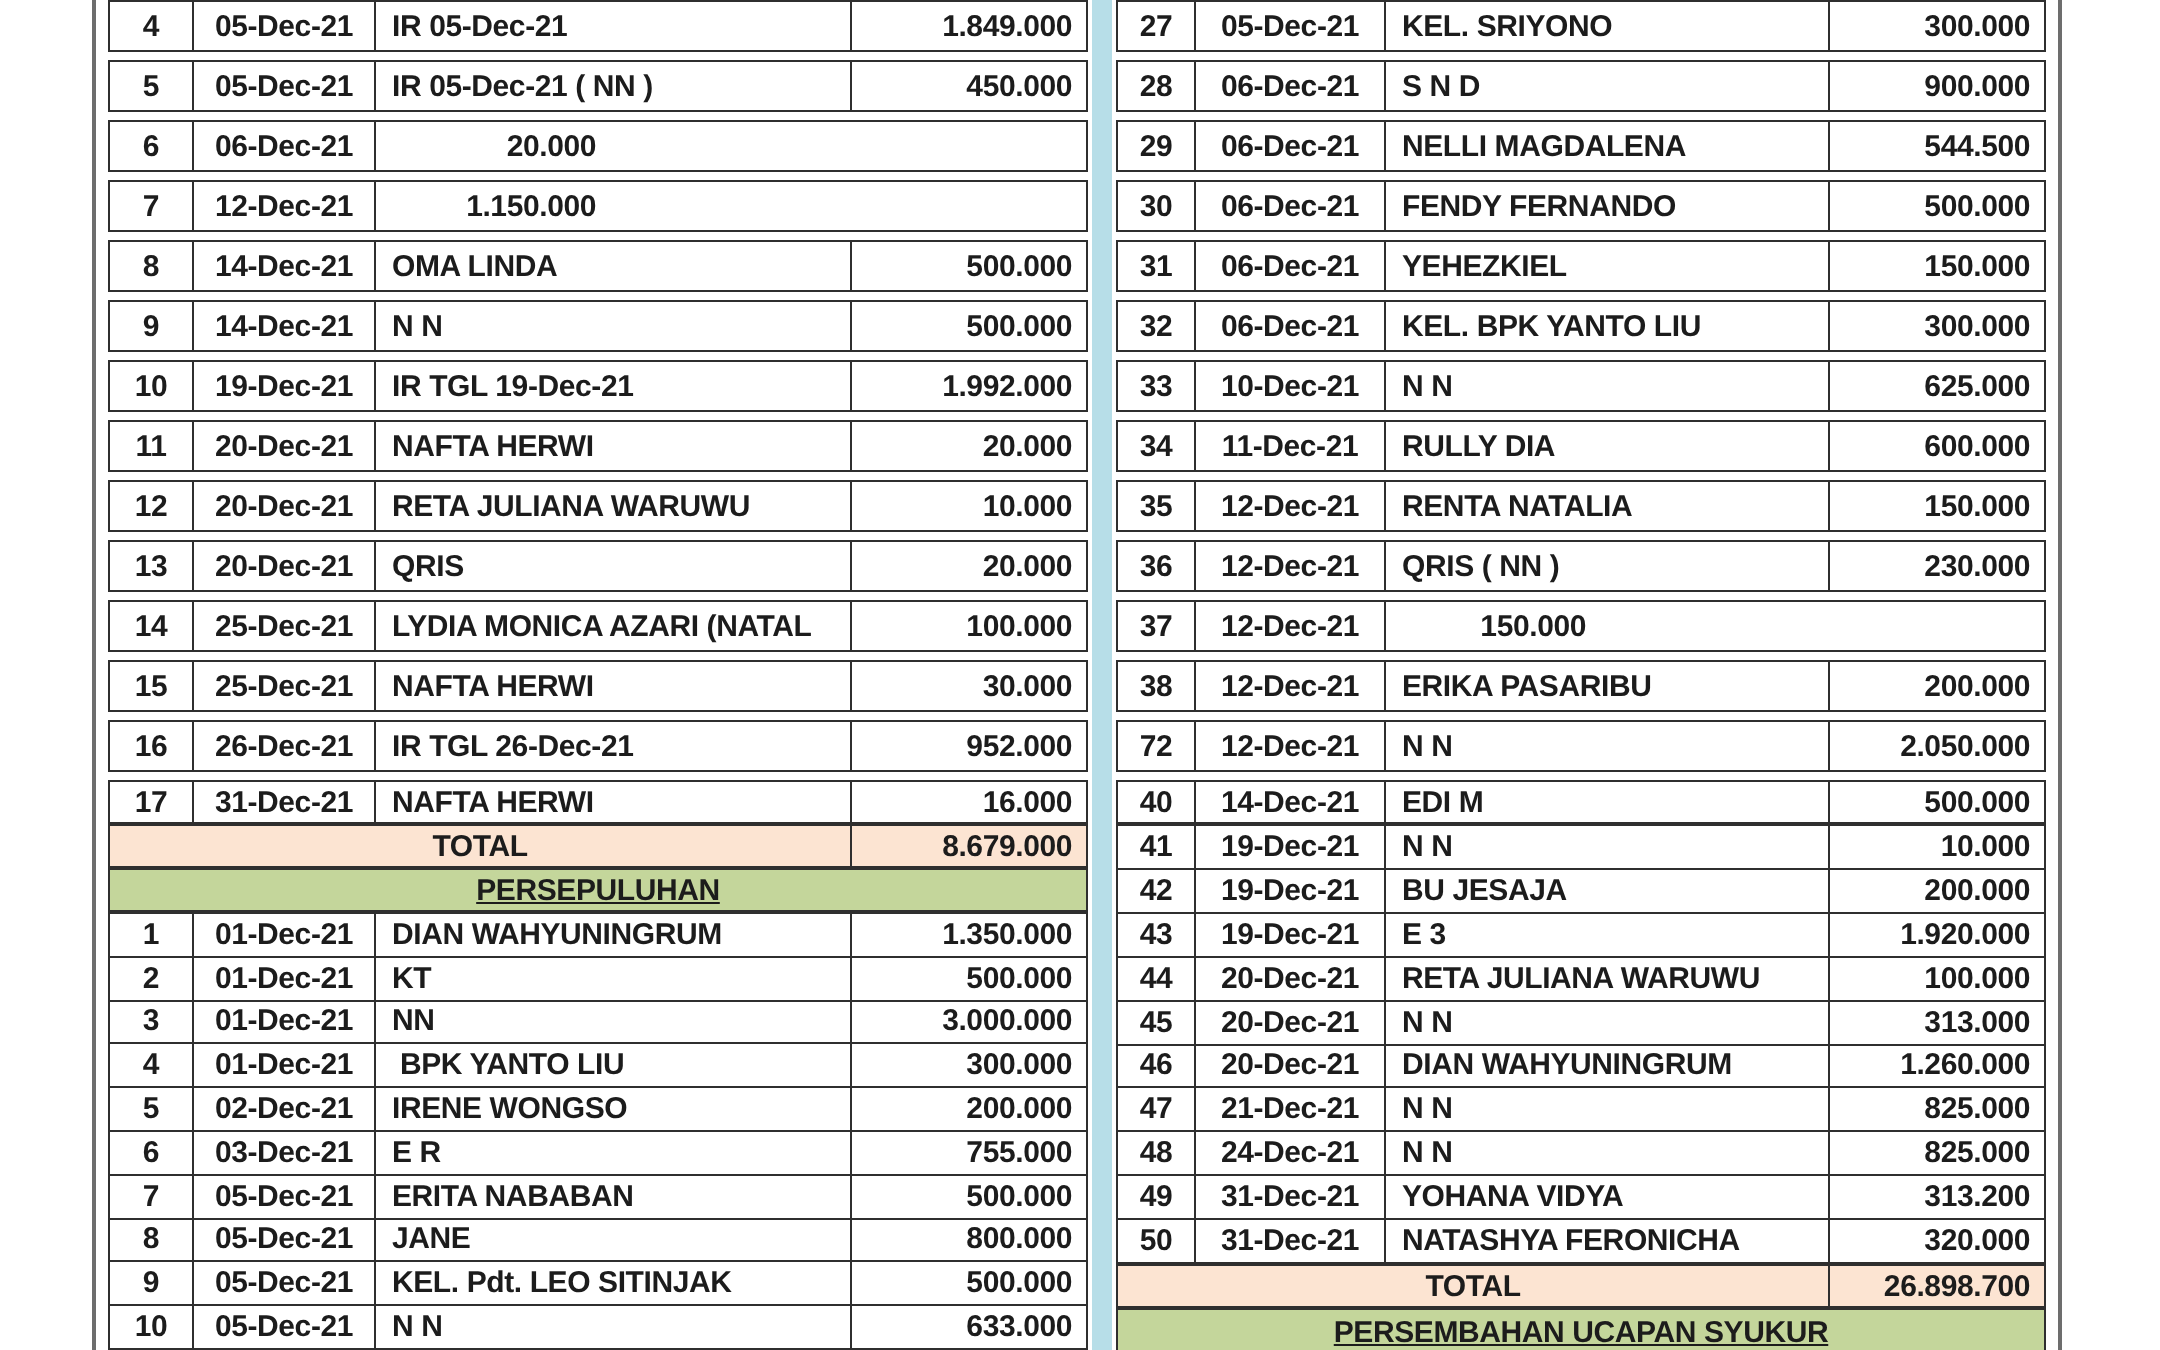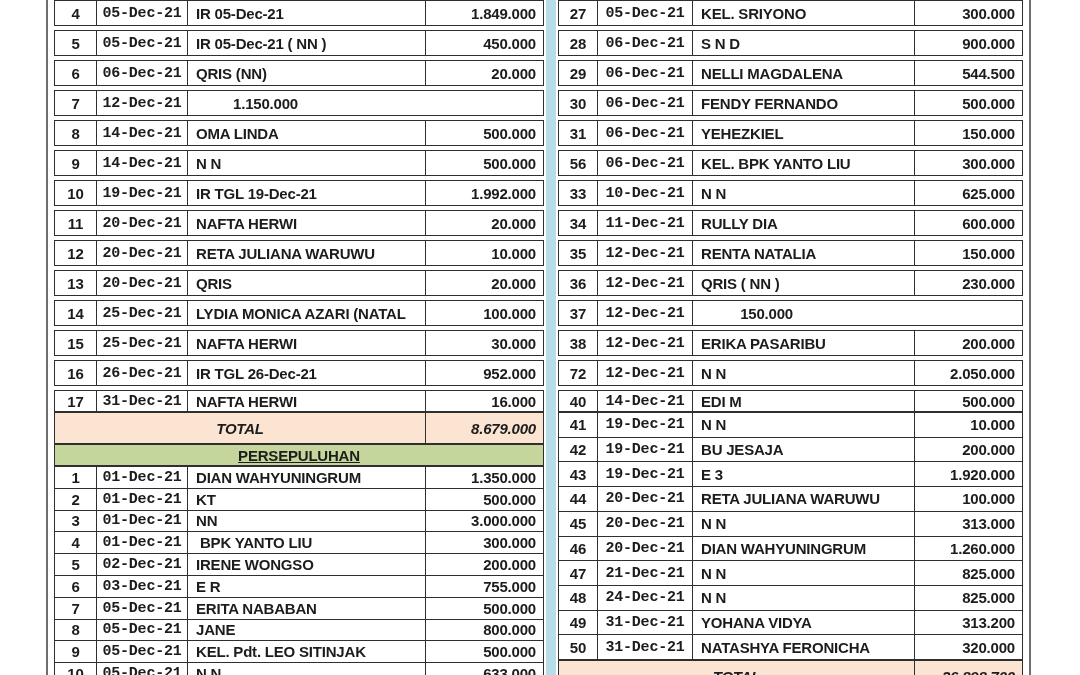--- a/index.html
+++ b/index.html
@@ -16,34 +16,34 @@
   .table { position:absolute; top:0; display:flex; flex-direction:column; }
   .table-left  { left:54px;  width:490px; height:675px; }
   .table-right { left:558px; width:465px; height:678px; }
   .trow { display:flex; align-items:stretch; background:#fff; }
   .boxed { border:1.5px solid #2f2f2f; }
   .tall  { height:26px; margin-bottom:4px; flex:0 0 auto; }
   .trans { height:22px; flex:0 0 auto; }
   .cell { display:flex; align-items:center; overflow:hidden; white-space:nowrap; font-size:15px; }
   .cell + .cell { border-left:1.5px solid #2f2f2f; }
   .c-no   { justify-content:center; }
-  .c-date { justify-content:center;font-family:Liberation Mono, monospace; }
+  .c-date { justify-content:center; }
   .c-name { flex:1; padding-left:8px; }
   .c-amt  { justify-content:flex-end; padding-right:7px; }
   .table-left  .c-no  { width:41px; }  .table-left  .c-date { width:91px; }  .table-left  .c-amt { width:118px; }
   .table-right .c-no  { width:38px; }  .table-right .c-date { width:95px; }  .table-right .c-amt { width:108px; }
-  .total-row { flex:0 0 auto; height:32px;font-style:italic; }
+  .total-row { flex:0 0 auto; height:22px; }
   .total-row .cell { background:#fce4d2; }
   .total-label { flex:1; justify-content:center; }
   .header-row { flex:0 0 auto; height:22px; }
   .header-row .cell { background:#c4d69b; flex:1; justify-content:center;text-decoration:underline; }
   .header-row-tall { height:24px; }
   .short-section { border:1.5px solid #2f2f2f; display:flex; flex-direction:column; flex:0 0 auto; background:#fff; }
   .ss-left  { height:219px; }
-  .ss-right { height:248px; }
+  .ss-right { height:220px; }
   .srow { display:flex; flex:1; align-items:stretch; }
   .srow:not(:last-child) { border-bottom:1.5px solid #2f2f2f; }
 </style>
 </head>
 <body>
 
 <div class="page">
   <div class="vline vline-left"></div>
   <div class="vline vline-right"></div>
   <div class="strip"></div>
@@ -55,21 +55,20 @@
           <div class="cell c-name">IR 05-Dec-21</div>
           <div class="cell c-amt">1.849.000</div>
         </div><div class="trow boxed tall">
           <div class="cell c-no">5</div>
           <div class="cell c-date">05-Dec-21</div>
           <div class="cell c-name">IR 05-Dec-21 ( NN )</div>
           <div class="cell c-amt">450.000</div>
         </div><div class="trow boxed tall">
           <div class="cell c-no">6</div>
           <div class="cell c-date">06-Dec-21</div>
-          <div class="cell c-name">QRIS (NN)</div>
           <div class="cell c-amt">20.000</div>
         </div><div class="trow boxed tall">
           <div class="cell c-no">7</div>
           <div class="cell c-date">12-Dec-21</div>
           <div class="cell c-amt">1.150.000</div>
         </div><div class="trow boxed tall">
           <div class="cell c-no">8</div>
           <div class="cell c-date">14-Dec-21</div>
           <div class="cell c-name">OMA LINDA</div>
           <div class="cell c-amt">500.000</div>
@@ -210,21 +209,21 @@
           <div class="cell c-no">30</div>
           <div class="cell c-date">06-Dec-21</div>
           <div class="cell c-name">FENDY FERNANDO</div>
           <div class="cell c-amt">500.000</div>
         </div><div class="trow boxed tall">
           <div class="cell c-no">31</div>
           <div class="cell c-date">06-Dec-21</div>
           <div class="cell c-name">YEHEZKIEL</div>
           <div class="cell c-amt">150.000</div>
         </div><div class="trow boxed tall">
-          <div class="cell c-no">56</div>
+          <div class="cell c-no">32</div>
           <div class="cell c-date">06-Dec-21</div>
           <div class="cell c-name">KEL. BPK YANTO LIU</div>
           <div class="cell c-amt">300.000</div>
         </div><div class="trow boxed tall">
           <div class="cell c-no">33</div>
           <div class="cell c-date">10-Dec-21</div>
           <div class="cell c-name">N N</div>
           <div class="cell c-amt">625.000</div>
         </div><div class="trow boxed tall">
           <div class="cell c-no">34</div>

